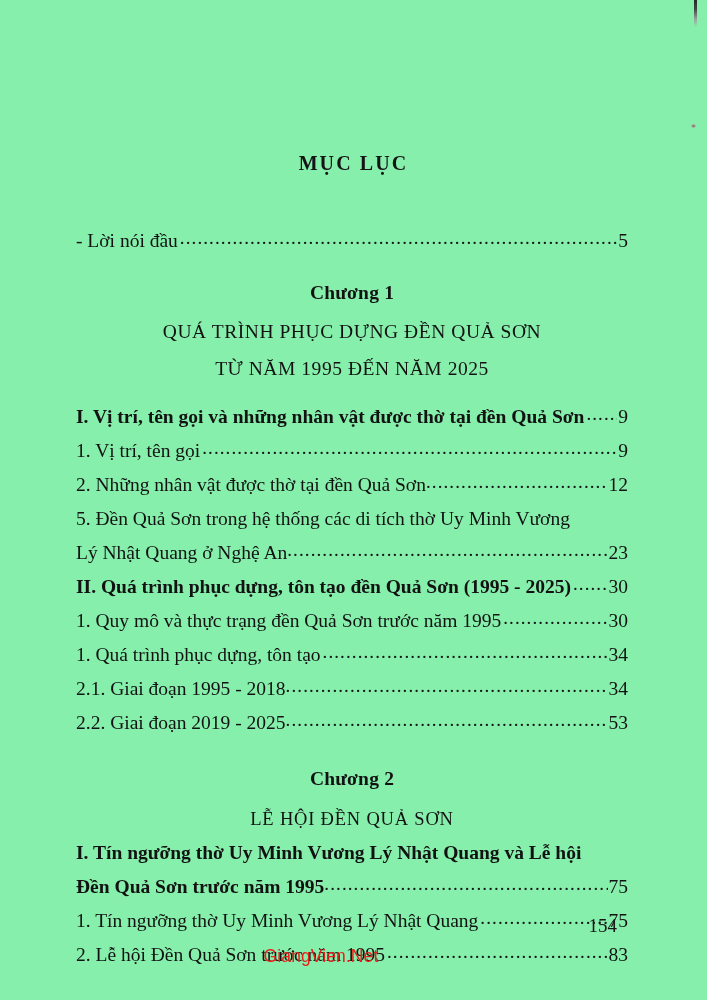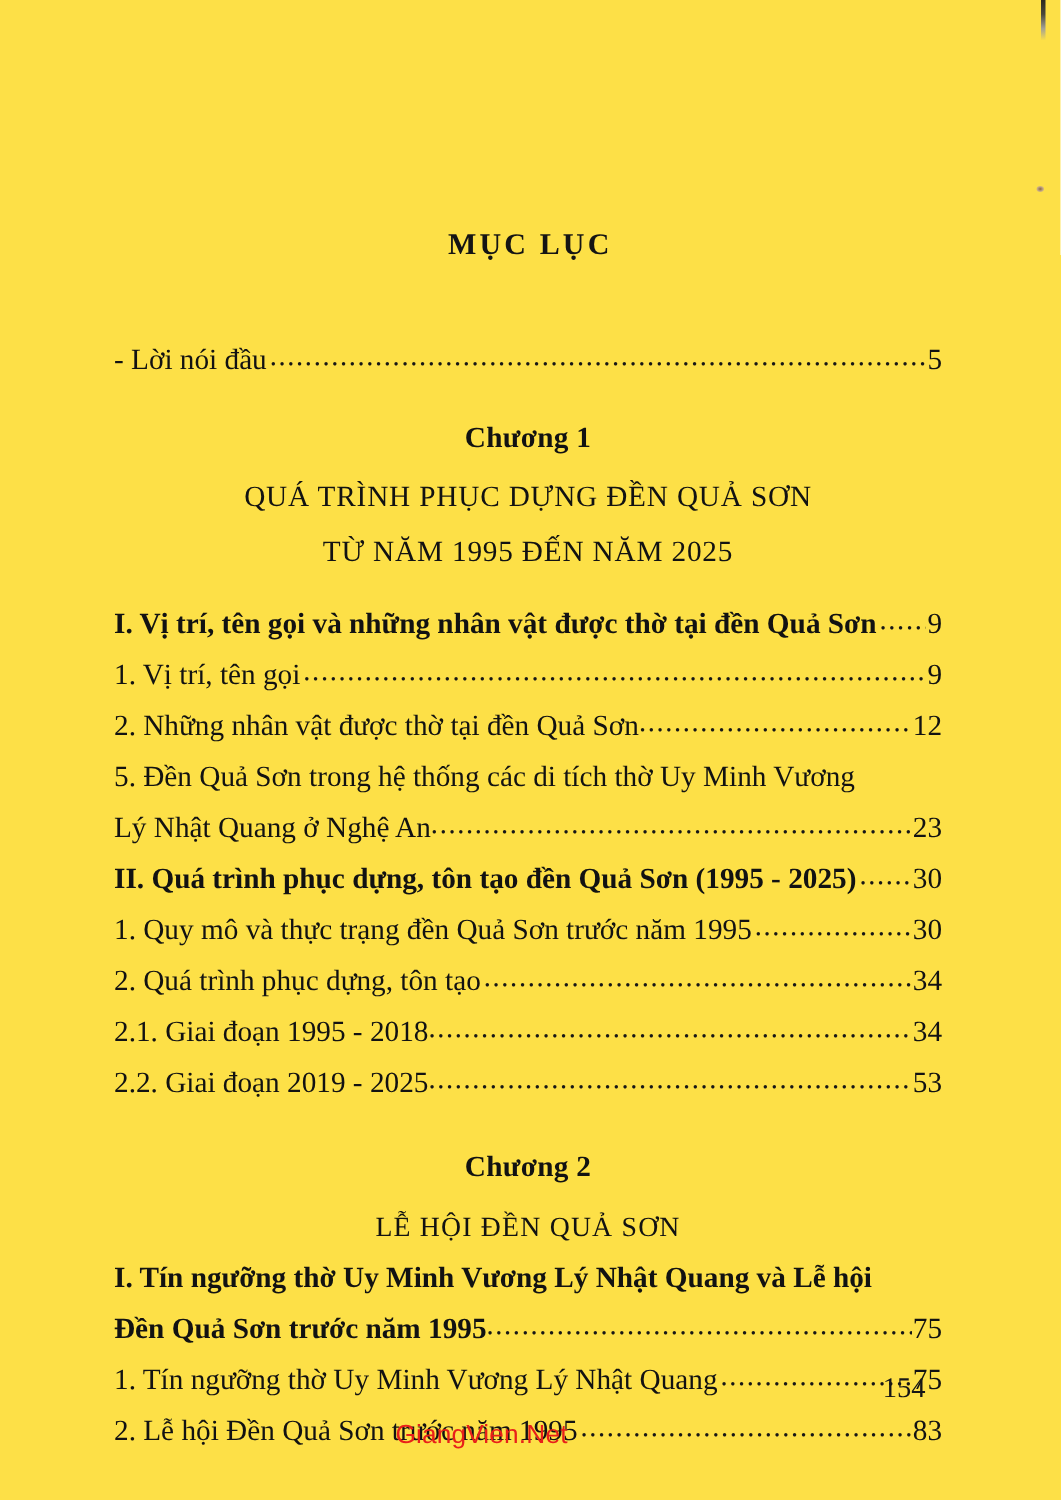--- a/index.html
+++ b/index.html
@@ -13,21 +13,21 @@
     position: relative;
     overflow: hidden;
     font-family: "Liberation Serif", "DejaVu Serif", serif;
     color: #121212;
     -webkit-font-smoothing: antialiased;
   }
 
   .page {
     position: absolute;
     inset: 0;
-    background: #fde047;
+    background: #86efac;
   }
 
   
   .scan-streak {
     position: absolute;
     top: 0;
     left: 694px;
     width: 3px;
     height: 27px;
     background: linear-gradient(to bottom, #1a1a1a 0%, #3a3a3a 35%, #9a9a9a 70%, rgba(255,255,255,0) 100%);
@@ -204,21 +204,21 @@
         <span class="page-no">30</span>
       </div>
 
       <div class="row">
         <span class="label">1. Quy mô và thực trạng đền Quả Sơn trước năm 1995</span>
         <span class="leader"></span>
         <span class="page-no">30</span>
       </div>
 
       <div class="row">
-        <span class="label">2. Quá trình phục dựng, tôn tạo</span>
+        <span class="label">1. Quá trình phục dựng, tôn tạo</span>
         <span class="leader"></span>
         <span class="page-no">34</span>
       </div>
 
       <div class="row nogap">
         <span class="label">2.1. Giai đoạn 1995 - 2018</span>
         <span class="leader"></span>
         <span class="page-no">34</span>
       </div>
 

